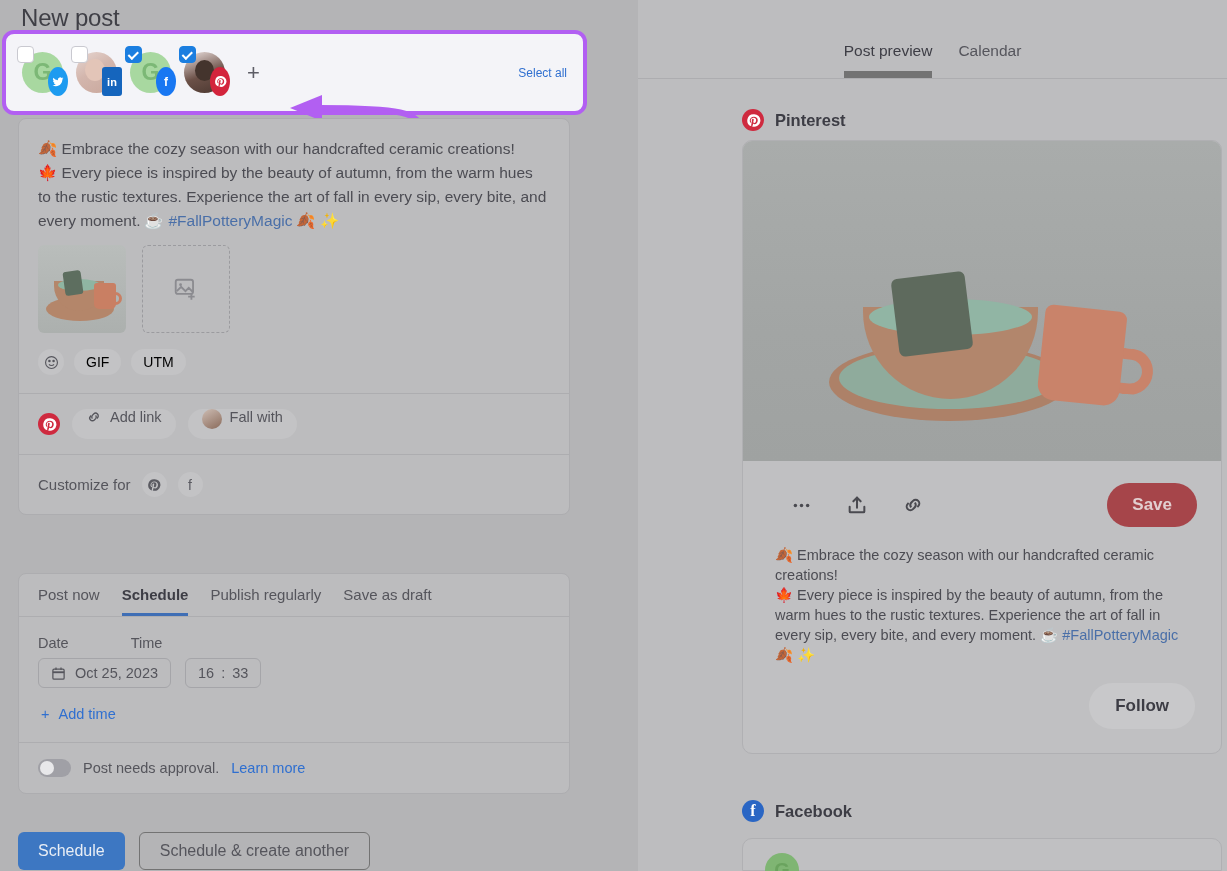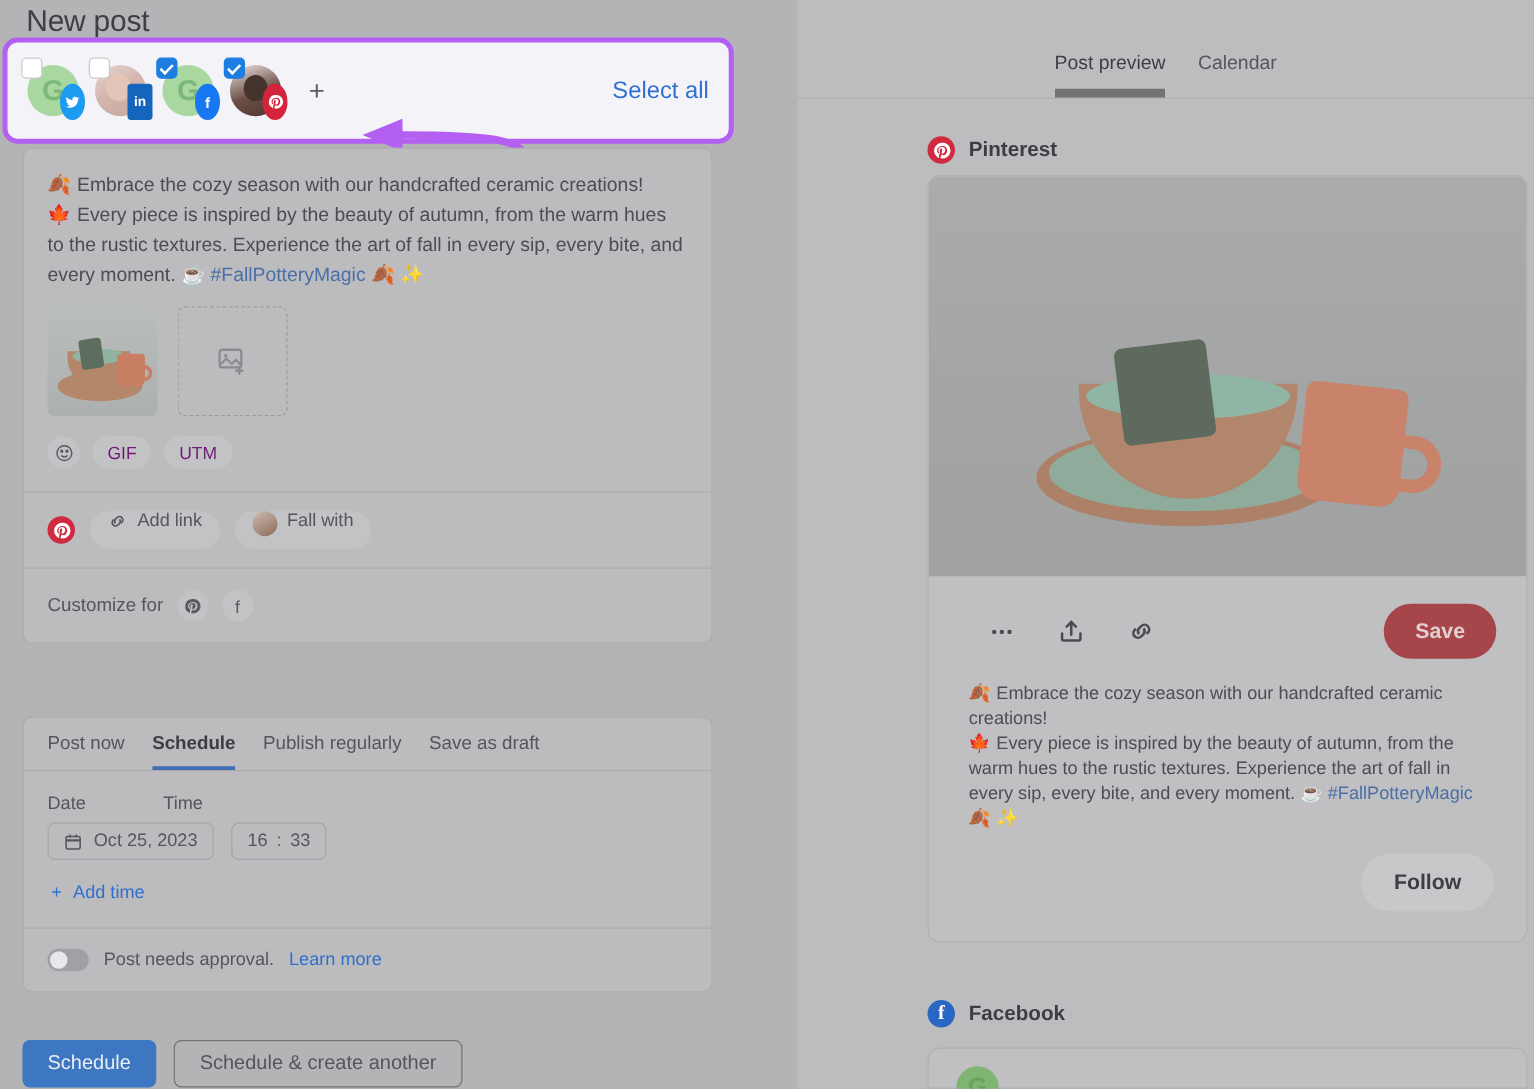--- a/index.html
+++ b/index.html
@@ -67,21 +67,21 @@
   .badge.li { background:#1565bd; border-radius:3px; font-size:11px; }
   .badge.fb { background:#1877f2; }
   .badge.pi { background:#d3243c; }
 
   .plus-btn {
     margin-left: 22px; font-size: 22px; color: #5d5d66; cursor: pointer; line-height: 1;
     font-weight: 300;
   }
   .select-all {
     position: absolute; right: 16px; top: 50%; transform: translateY(-50%);
-    color: #2f6fd0; font-size: 19px; cursor: pointer;
+    color: #2f6fd0; font-size: 12px; cursor: pointer;
   }
   .annot-arrow { position: absolute; left: 272px; top: 52px; pointer-events: none; }
 
   
   .composer {
     position: absolute; left: 18px; top: 118px; width: 552px;
     background: #bcbcbe; border: 1px solid #adadb0; border-radius: 8px;
   }
   .post-text {
     padding: 18px 19px 4px 19px; font-size: 15.5px; line-height: 24px; color: #4c4c53;
@@ -117,21 +117,21 @@
     border:3px solid #c97f63; border-left:none; border-radius:0 8px 8px 0;
   }
   .add-media {
     width: 88px; height: 88px; border: 1.6px dashed #9b9b9f; border-radius: 6px;
     display:flex; align-items:center; justify-content:center; cursor:pointer;
   }
   .chips-row { display:flex; align-items:center; gap:10px; padding: 16px 19px 18px 19px; }
   .chip {
     background:#c3c3c5; border-radius: 14px; height: 26px; padding: 0 12px;
     display:flex; align-items:center; justify-content:center;
-    font-size: 14px; color:#701a75; cursor:pointer;
+    font-size: 14px; color:#000000; cursor:pointer;
   }
   .chip.round { width:26px; padding:0; border-radius:50%; }
 
   .row-sep { border-top: 1px solid #adadb0; }
   .link-row { display:flex; align-items:center; gap:12px; padding: 15px 19px; }
   .pin-logo {
     width:22px; height:22px; border-radius:50%; background:#cf2a3f; color:#fff;
     display:flex; align-items:center; justify-content:center; font-size:15px; font-weight:bold;
     font-family:"Liberation Serif", serif;
   }

